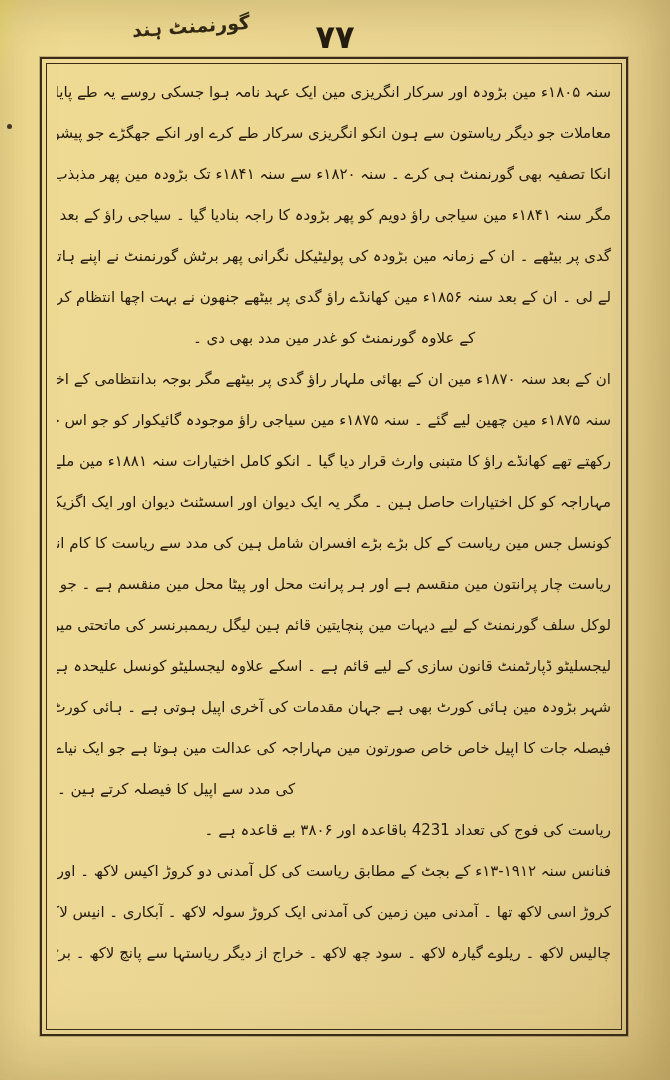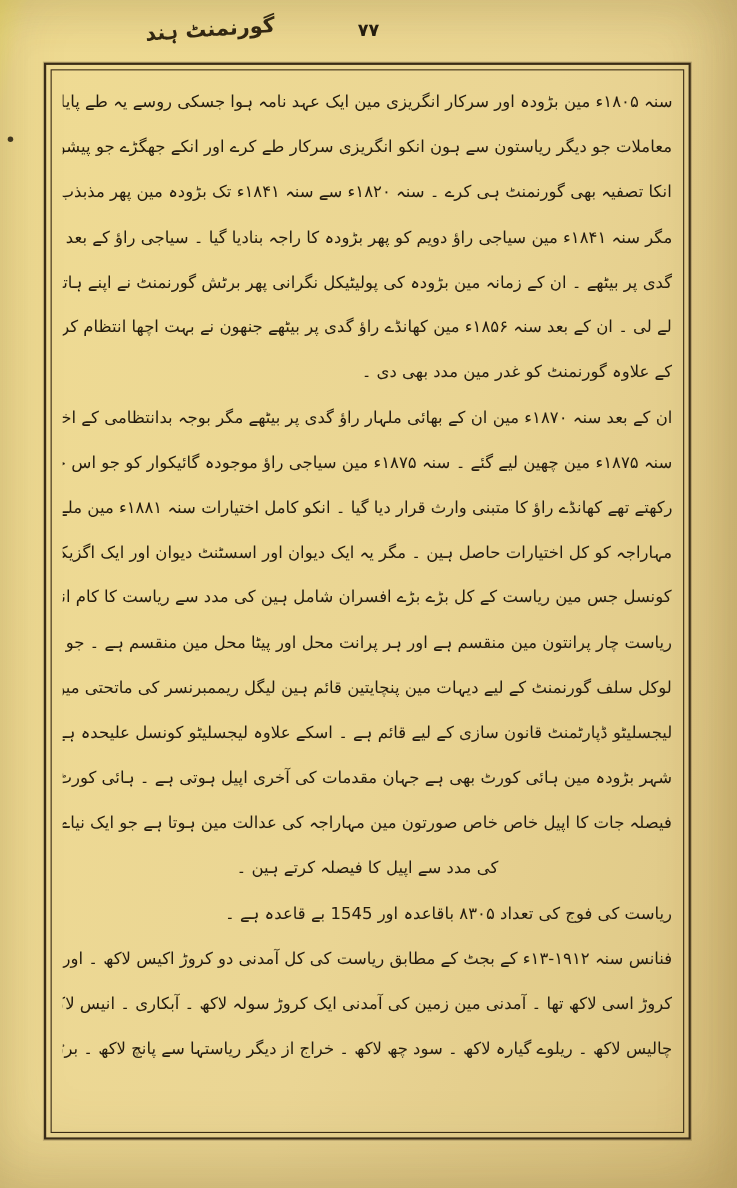--- a/index.html
+++ b/index.html
@@ -16,21 +16,21 @@
   .page-header{
     position:absolute;top:10px;left:0;right:0;height:44px;color:#2e2413;
   }
   .running-title{
     position:absolute;left:100px;top:6px;width:150px;
     font-size:19px;font-weight:bold;direction:rtl;
     transform:rotate(-4deg);letter-spacing:0px;color:#322712;
   }
   .page-number{
     position:absolute;left:0;right:0;top:8px;text-align:center;
-    font-size:16px;font-weight:bold;color:#241c0e;
+    font-size:32px;font-weight:bold;color:#241c0e;
   }
   .margin-dot{
     position:absolute;left:7px;top:124px;width:5px;height:5px;border-radius:50%;
     background:#241c0e;opacity:.85;
   }
   .frame{
     position:absolute;left:40px;top:57px;width:584px;height:975px;
     border:2px solid #3a2c16;background:rgba(255,245,185,.06);
     box-shadow:0 0 0 1px rgba(58,44,22,.25);
   }
@@ -40,22 +40,22 @@
   .text-block{
     position:absolute;inset:8px 10px;direction:rtl;
     color:#241b0d;font-size:15px;line-height:41px;
     text-rendering:optimizeLegibility;
   }
   .line{
     height:41px;overflow:hidden;white-space:nowrap;
   }
   .line.justify{text-align:justify;text-align-last:justify;}
   .line.right{text-align:right;}
-  .line.left{text-align:right;}
-  .line.center{text-align:center;}
+  .line.left{text-align:center;}
+  .line.center{text-align:left;}
 </style>
 </head>
 <body>
 
 <div class="vignette"></div>
 
 <div class="page-header">
   <div class="running-title">گورنمنٹ ہند</div>
   <div class="page-number">۷۷</div>
 </div>
@@ -76,19 +76,19 @@
         <div class="line justify">سنہ ۱۸۷۵ء مین چھین لیے گئے ۔ سنہ ۱۸۷۵ء مین سیاجی راؤ موجودہ گائیکوار کو جو اس خاندان سے دور کا تعلق</div>
         <div class="line justify">رکھتے تھے کھانڈے راؤ کا متبنی وارث قرار دیا گیا ۔ انکو کامل اختیارات سنہ ۱۸۸۱ء مین ملے تھے ۔</div>
         <div class="line justify">مہاراجہ کو کل اختیارات حاصل ہین ۔ مگر یہ ایک دیوان اور اسسٹنٹ دیوان اور ایک اگزیکیوٹو</div>
         <div class="line justify">کونسل جس مین ریاست کے کل بڑے بڑے افسران شامل ہین کی مدد سے ریاست کا کام انجام دیتے ہین</div>
         <div class="line justify">ریاست چار پرانتون مین منقسم ہے اور ہر پرانت محل اور پیٹا محل مین منقسم ہے ۔ جو کل بیالیس ۴۲ ہین</div>
         <div class="line justify">لوکل سلف گورنمنٹ کے لیے دیہات مین پنچایتین قائم ہین لیگل ریممبرنسر کی ماتحتی مین ایک</div>
         <div class="line justify">لیجسلیٹو ڈپارٹمنٹ قانون سازی کے لیے قائم ہے ۔ اسکے علاوہ لیجسلیٹو کونسل علیحدہ ہے ۔</div>
         <div class="line justify">شہر بڑودہ مین ہائی کورٹ بھی ہے جہان مقدمات کی آخری اپیل ہوتی ہے ۔ ہائی کورٹ کے</div>
         <div class="line justify">فیصلہ جات کا اپیل خاص خاص صورتون مین مہاراجہ کی عدالت مین ہوتا ہے جو ایک نیاے سبھا</div>
         <div class="line center">کی مدد سے اپیل کا فیصلہ کرتے ہین ۔</div>
-        <div class="line right">ریاست کی فوج کی تعداد ۸۳۰۵ باقاعدہ اور 1545 بے قاعدہ ہے ۔</div>
+        <div class="line right">ریاست کی فوج کی تعداد 4231 باقاعدہ اور ۳۸۰۶ بے قاعدہ ہے ۔</div>
         <div class="line justify">فنانس سنہ ۱۹۱۲-۱۳ء کے بجٹ کے مطابق ریاست کی کل آمدنی دو کروڑ اکیس لاکھ ۔ اور خرچ ایک</div>
         <div class="line justify">کروڑ اسی لاکھ تھا ۔ آمدنی مین زمین کی آمدنی ایک کروڑ سولہ لاکھ ۔ آبکاری ۔ انیس لاکھ ۔ افیون</div>
         <div class="line justify">چالیس لاکھ ۔ ریلوے گیارہ لاکھ ۔ سود چھ لاکھ ۔ خراج از دیگر ریاستہا سے پانچ لاکھ ۔ برٹش روپیہ</div>
       </div>
   </div>
 </div>
 
 </body></html>

